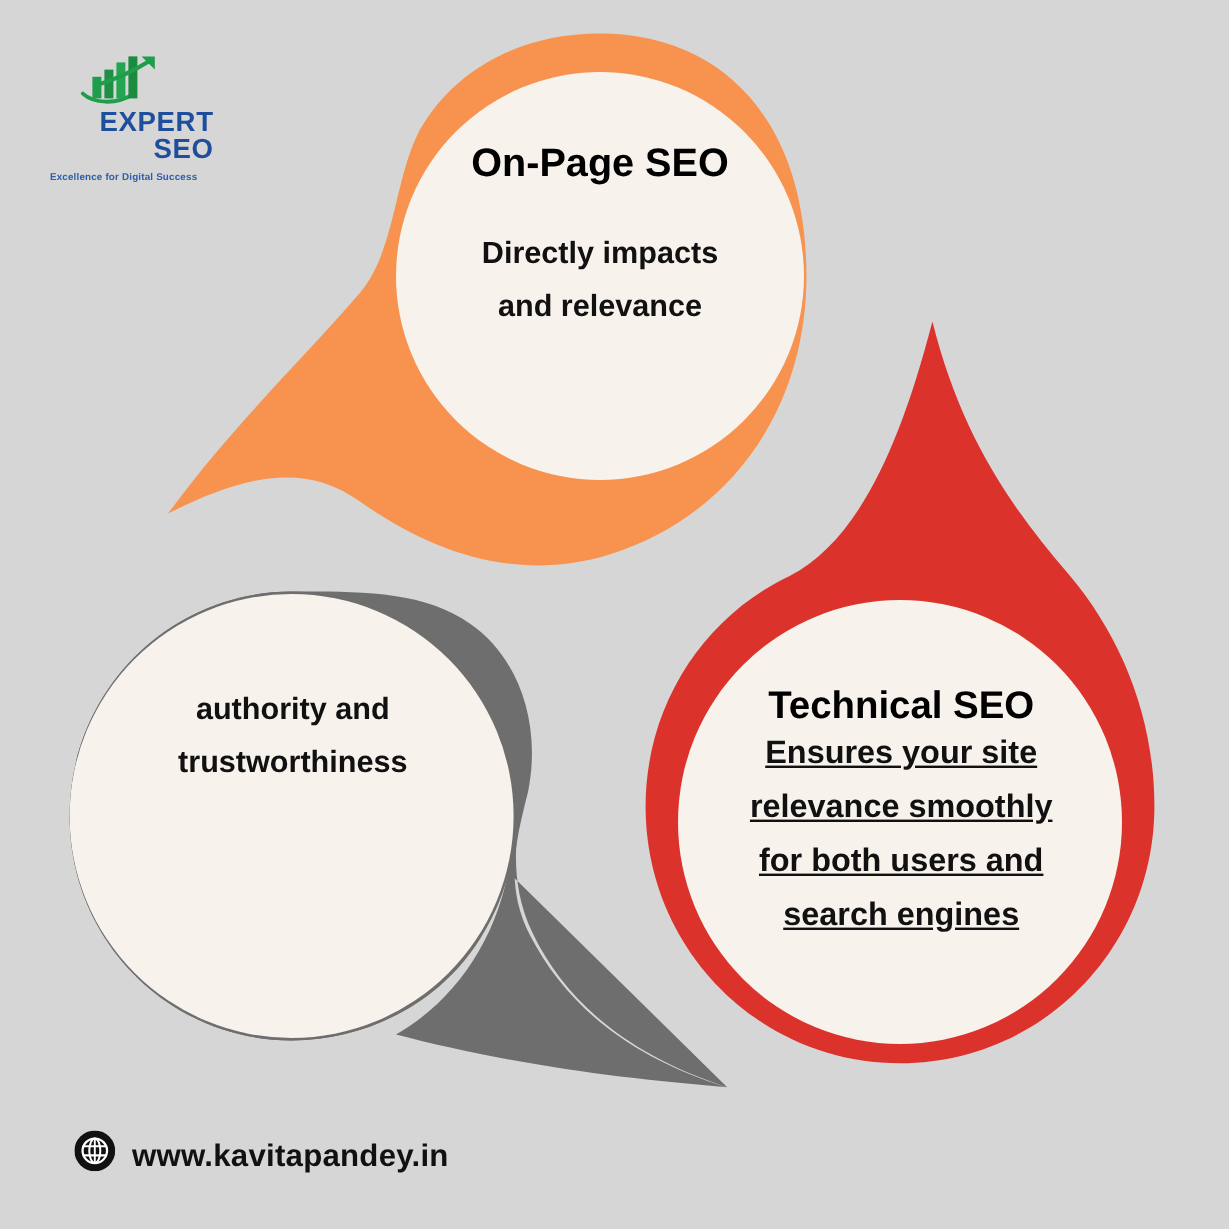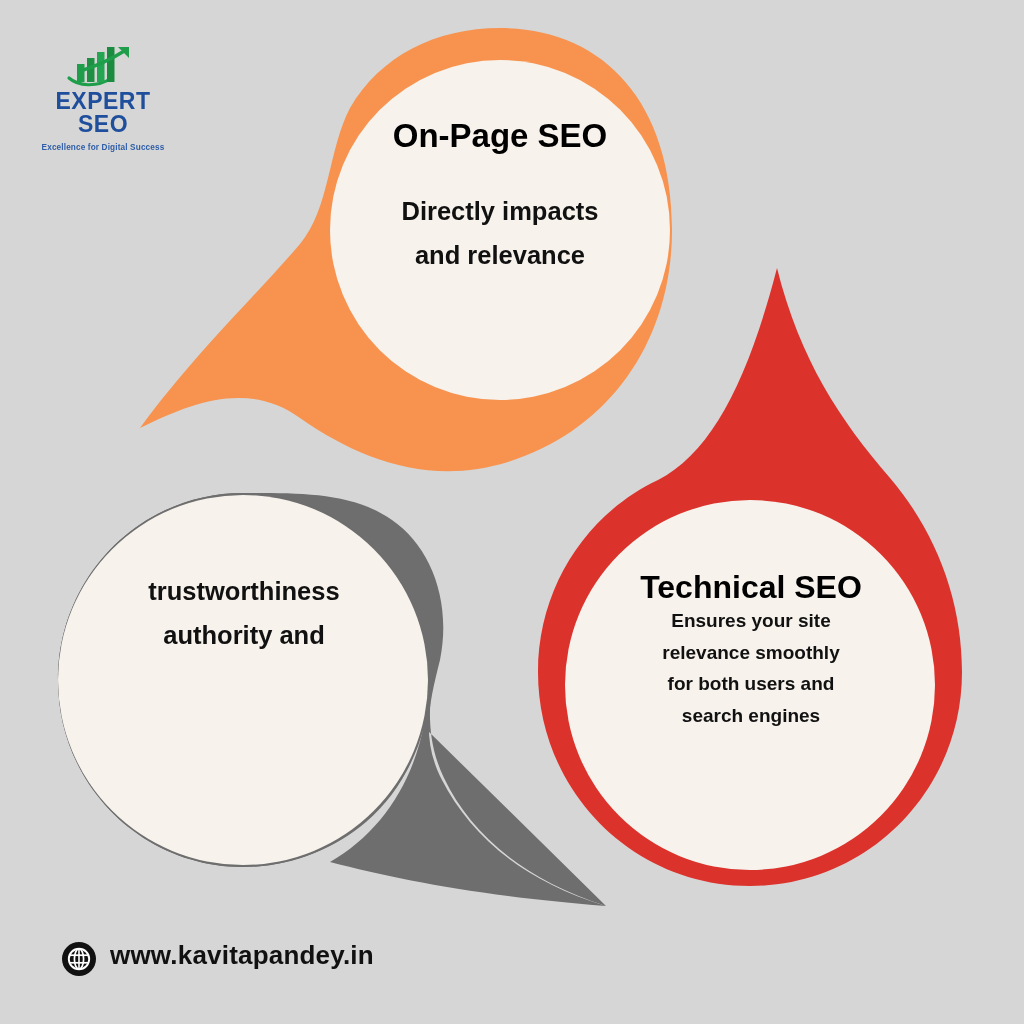--- a/index.html
+++ b/index.html
@@ -37,21 +37,21 @@
     left: 38px;
     top: 0px;
     width: 74px;
     height: 46px;
   }
   .logo-wordmark {
     position: absolute;
     left: 0;
     top: 46px;
     width: 150px;
-    text-align: center;
+    text-align: right;
     font-size: 23px;
     font-weight: bold;
     letter-spacing: 0.5px;
     color: #1f4e9c;
     line-height: 1;
   }
   .logo-tagline {
     position: absolute;
     left: 0;
     top: 72px;
@@ -116,31 +116,32 @@
   #txt-technical {
     left: 590px;
     top: 570px;
     width: 322px;
   }
   #txt-technical .drop-title {
     font-size: 32px;
     margin-bottom: 0;
   }
   #txt-technical .drop-desc {
-    font-size: 19px;
+    font-size: 27px;
     line-height: 1.66;
+    text-decoration: underline;
   }
 
   
   .footer {
     position: absolute;
     left: 62px;
     top: 942px;
     display: flex;
-    align-items: flex-start;
+    align-items: flex-end;
     gap: 14px;
   }
   .globe-badge {
     width: 34px;
     height: 34px;
     flex: 0 0 34px;
   }
   .footer-url {
     font-size: 26px;
     font-weight: bold;
@@ -224,22 +225,22 @@
 <div class="drop-text" id="txt-onpage">
   <div class="drop-title">On-Page SEO</div>
   <div class="drop-desc">
     <div>Directly impacts</div>
     <div>and relevance</div>
   </div>
 </div>
 
 <div class="drop-text" id="txt-offpage">
   <div class="drop-desc">
+    <div>authority and</div>
     <div>trustworthiness</div>
-    <div>authority and</div>
   </div>
 </div>
 
 <div class="drop-text" id="txt-technical">
   <div class="drop-title">Technical SEO</div>
   <div class="drop-desc">
     <div>Ensures your site</div>
     <div>relevance smoothly</div>
     <div>for both users and</div>
     <div>search engines</div>

